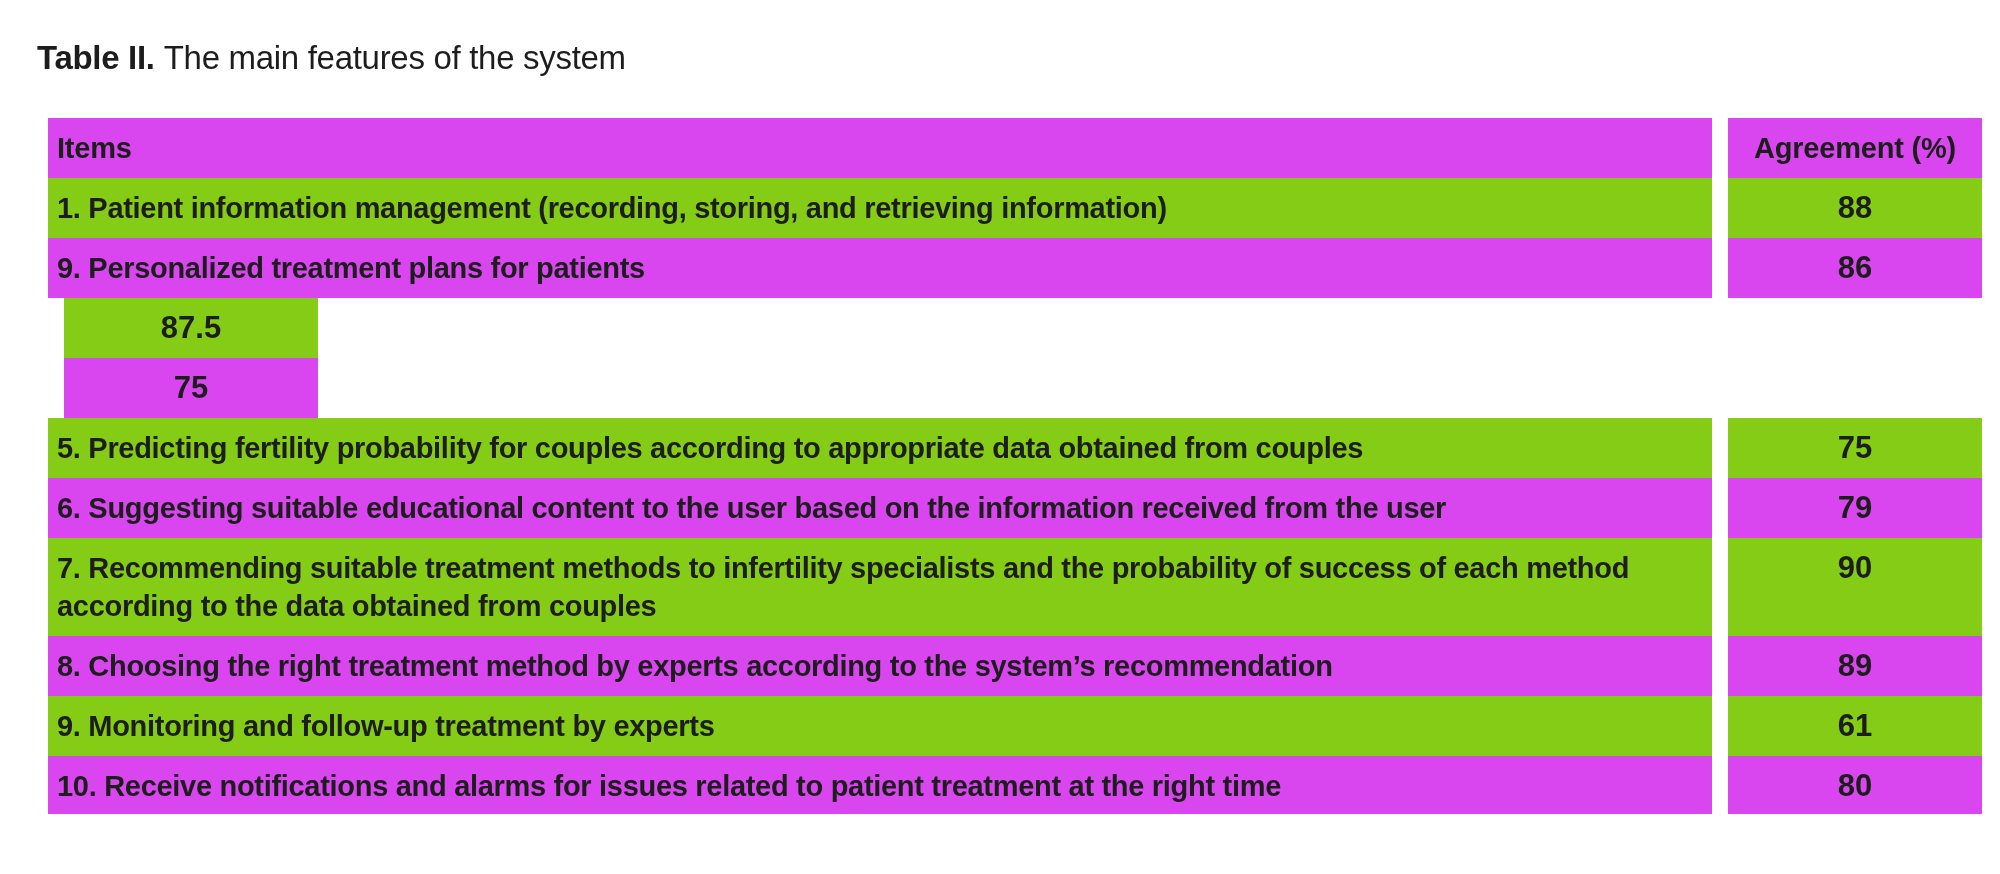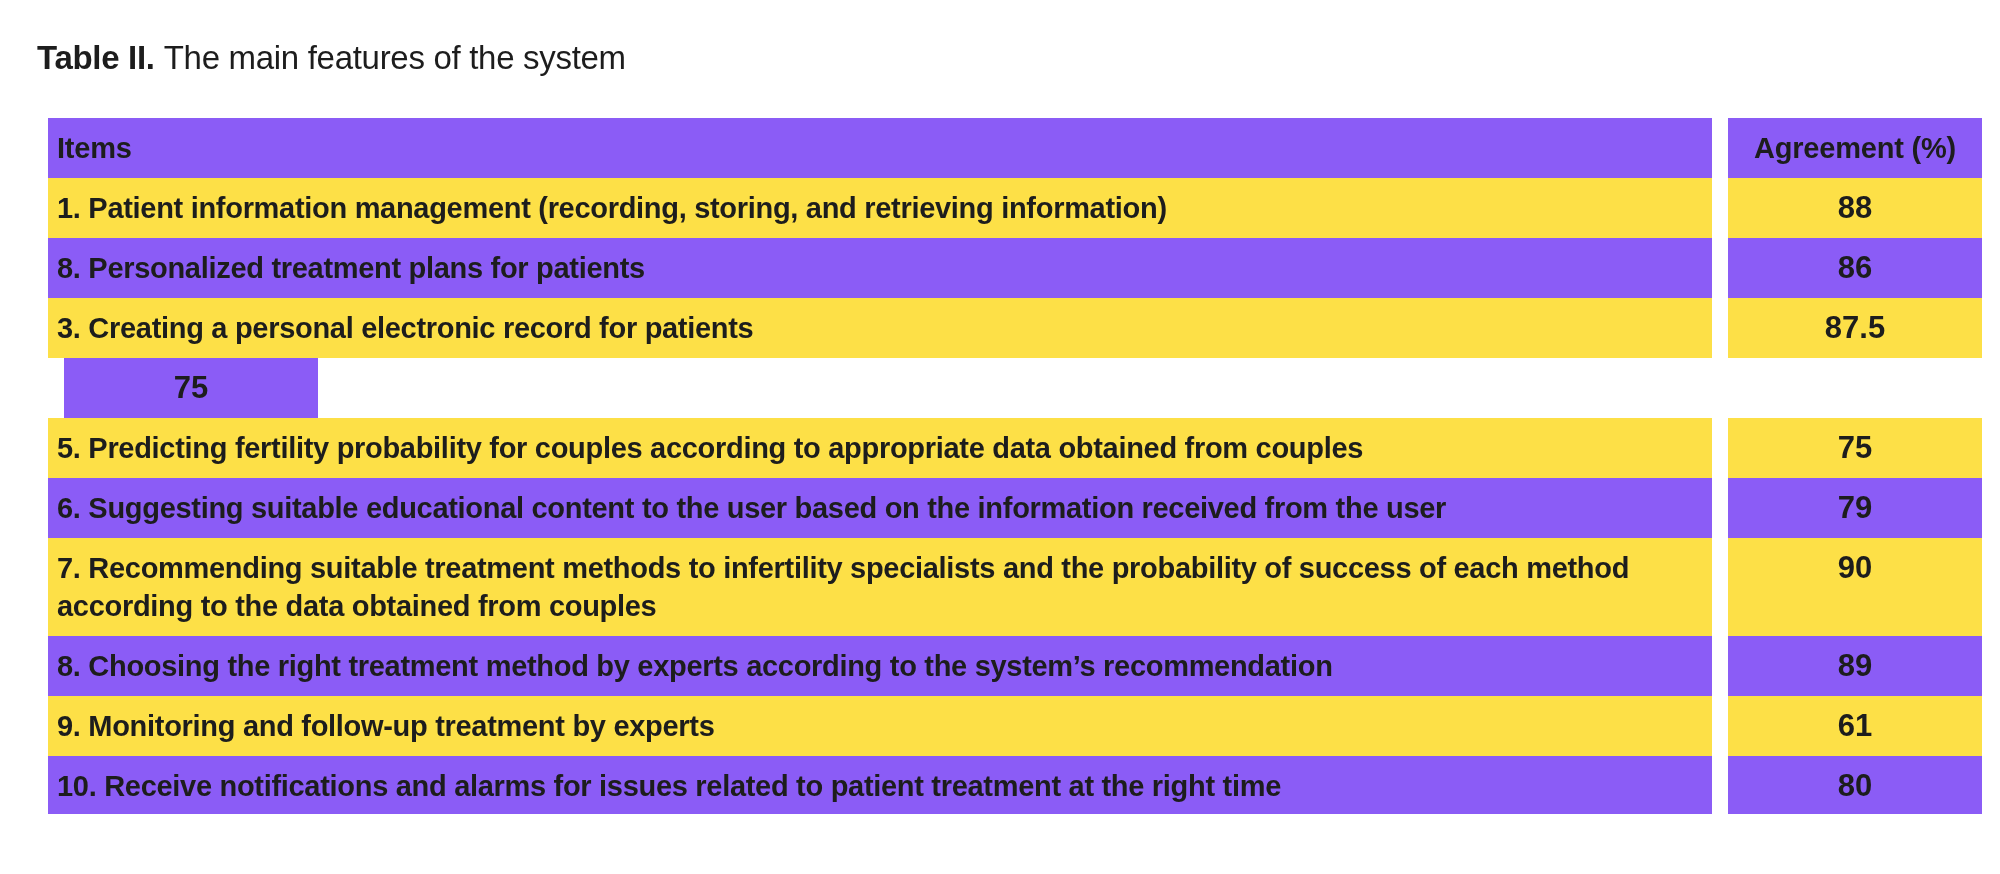--- a/index.html
+++ b/index.html
@@ -62,22 +62,22 @@
     font-size: 31px;
     line-height: 38px;
     font-weight: bold;
   }
   .header .cell-item,
   .header .cell-agreement {
     font-weight: bold;
     font-size: 29px;
     letter-spacing: -0.2px;
   }
-  .row-light .cell-item, .row-light .cell-agreement { background: #8b5cf6; }
-  .row-dark  .cell-item, .row-dark  .cell-agreement { background: #fde047; }
+  .row-light .cell-item, .row-light .cell-agreement { background: #d946ef; }
+  .row-dark  .cell-item, .row-dark  .cell-agreement { background: #84cc16; }
 </style>
 </head>
 <body>
 
 <div class="page">
 
   <div class="caption">
     <span class="caption-label">Table II.</span><span class="caption-text">The main features of the system</span>
   </div>
 
@@ -88,27 +88,26 @@
       <div class="cell-agreement">Agreement (%)</div>
     </div>
     <div id="table-rows">
   <div class="row row-dark">
     <div class="cell-item">1. Patient information management (recording, storing, and retrieving information)</div>
     <div class="gutter"></div>
     <div class="cell-agreement">88</div>
   </div>
 
   <div class="row row-light">
-    <div class="cell-item">8. Personalized treatment plans for patients</div>
+    <div class="cell-item">9. Personalized treatment plans for patients</div>
     <div class="gutter"></div>
     <div class="cell-agreement">86</div>
   </div>
 
   <div class="row row-dark">
-    <div class="cell-item">3. Creating a personal electronic record for patients</div>
     <div class="gutter"></div>
     <div class="cell-agreement">87.5</div>
   </div>
 
   <div class="row row-light">
     <div class="gutter"></div>
     <div class="cell-agreement">75</div>
   </div>
 
   <div class="row row-dark">

